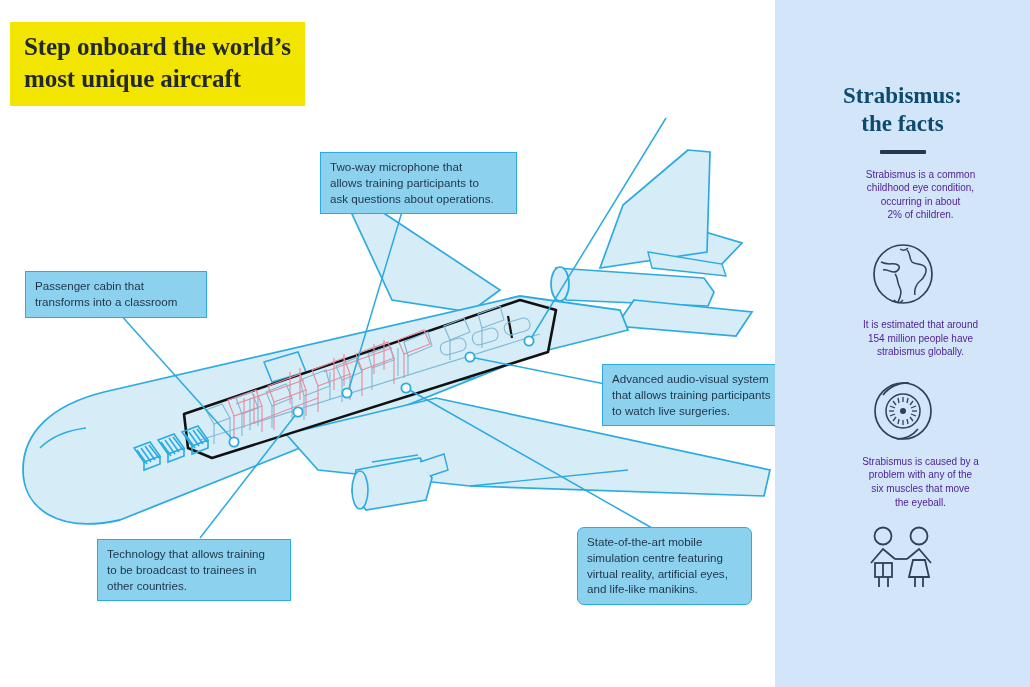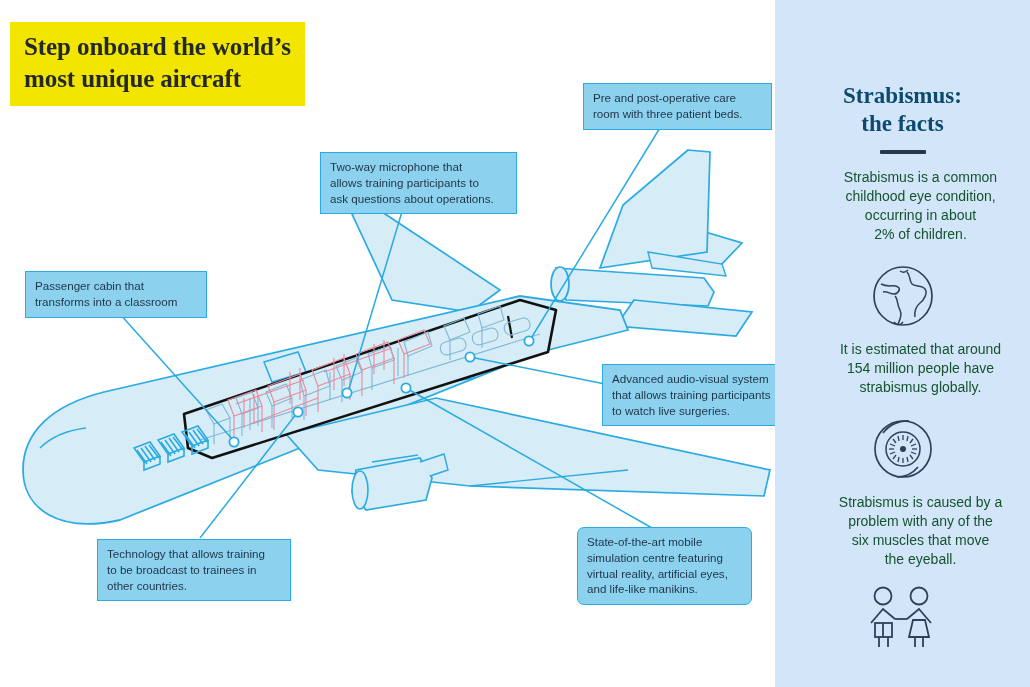--- a/index.html
+++ b/index.html
@@ -68,23 +68,23 @@
     color:#0c4a6e;
     margin-top:82px;
     white-space:pre-line;
   }
   .sb-rule{
     width:46px;height:3.5px;background:#25394d;
     margin:12px auto 14px auto;
     border-radius:1px;
   }
   .sb-fact{
-    font-size:14px;
+    font-size:10px;
     line-height:1.36;
-    color:#14532d;
+    color:#4c1d95;
     white-space:pre-line;
     padding:0 22px;
     margin-left:36px;
   }
   .sb-icon{
     margin:16px auto 8px auto;
     display:block;
   }
   .sb-group{margin-bottom:2px;}
 </style>
@@ -236,24 +236,20 @@
         </g>
 
       </g>
     </svg>
 
     <div class="title-block">
       <div class="title-line">Step onboard the world’s</div>
       <div class="title-line">most unique aircraft</div>
     </div>
 
-    <div class="callout" style="left:583px;top:83px;width:189px;">
-      <div class="callout-text">Pre and post-operative care
-room with three patient beds.</div>
-    </div>
 
     <div class="callout" style="left:320px;top:152px;width:197px;">
       <div class="callout-text">Two-way microphone that
 allows training participants to
 ask questions about operations.</div>
     </div>
 
     <div class="callout" style="left:25px;top:271px;width:182px;">
       <div class="callout-text">Passenger cabin that
 transforms into a classroom</div>

